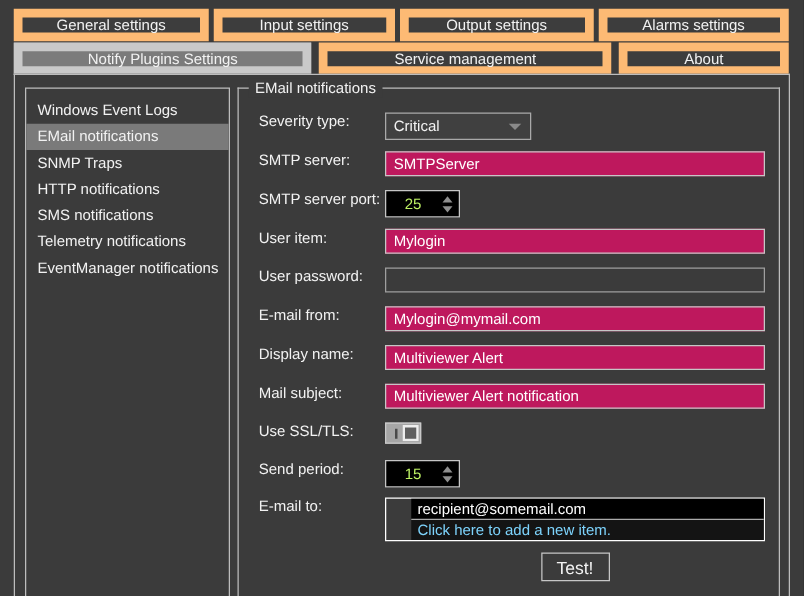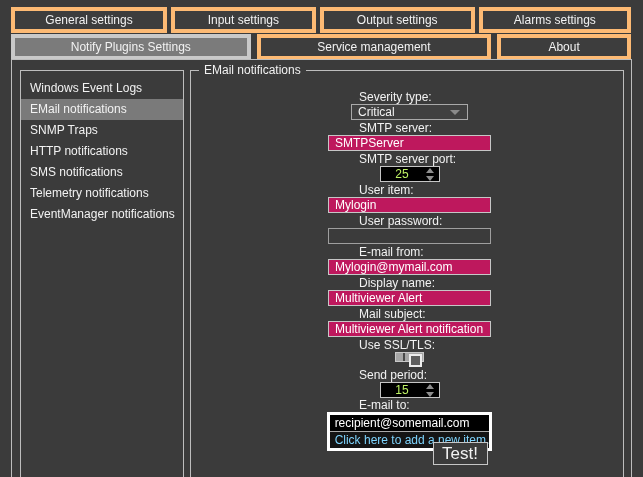--- a/index.html
+++ b/index.html
@@ -8,21 +8,21 @@
     position:relative; width:643px; height:477px; overflow:hidden;
     background:#3b3b3b; color:#f2f2f2;
     font-family:"Liberation Sans", sans-serif; font-size:12px;
   }
   
   .tabrow { position:absolute; left:11px; right:12px; height:26px; display:flex; }
   .tabrow-1 { top:7px; gap:4px; }
   .tabrow-2 { top:34px; gap:6px; }
   .tab {
     display:flex; align-items:center; justify-content:center;
-    background:#3d3d3d; border:4px solid #fdba74; color:#f2f2f2;
+    background:#3d3d3d; border:7px solid #fdba74; color:#f2f2f2;
     cursor:default; white-space:nowrap;
   }
   .tab.selected { background:#7b7b7b; border-color:#c9c9c9; }
   
   .panel {
     position:absolute; left:11px; top:59px; width:621px; bottom:0;
     border:1px solid #bdbdbd; border-bottom:none; background:#3b3b3b; overflow:hidden;
   }
   
   .listbox {
@@ -36,21 +36,21 @@
     position:absolute; left:178px; right:7px; top:10px; bottom:-2px;
     border:1px solid #bdbdbd; border-bottom:none;
   }
   .groupbox-legend {
     position:absolute; top:-8px; left:8px; background:#3b3b3b; padding:0 5px;
     font-size:12px; line-height:15px;
   }
   
   .row {
     position:absolute; left:16px; right:11px; height:22px;
-    display:flex; align-items:center;flex-direction:column;
+    display:flex; align-items:flex-start;
   }
   .field-label { width:101px; flex-shrink:0; }
   .text-input {
     flex:1; height:20px; background:#be185d; border:1px solid #c6c6c6;
     color:#fff; font-family:"Liberation Sans", sans-serif; font-size:12px;
     padding:0 0 0 6px; outline:none;
   }
   .text-input.password-style { background:#3b3b3b; border-color:#9f9f9f; }
   
   .combo {
@@ -76,31 +76,31 @@
   .toggle {
     width:29px; height:17px; background:#a6a6a6; border:1px solid #c9c9c9;
     display:flex; align-items:center; position:relative;
   }
   .toggle-bar { width:2px; height:8px; background:#4a4a4a; margin-left:7px; }
   .toggle-knob {
     position:absolute; right:1px; top:1px; width:13px; height:13px;
     background:#5f5f5f; border:2px solid #ededed;
   }
   
-  .emailto-list { flex:1; border:3px solid #ffffff; }
+  .emailto-list { flex:1; border:1px solid #ffffff;padding-left:20px; }
   .emailto-item {
     height:17px; line-height:16px; padding-left:5px; background:#000; color:#fff;
     border-bottom:1px solid #aaaaaa; white-space:nowrap; overflow:hidden;
   }
   .emailto-new { height:16px; line-height:16px; padding-left:5px; background:#141414; color:#7dd3fc; white-space:nowrap; }
   
   .row.button-row { justify-content:center; padding-left:101px; }
   .test-button {
     width:55px; height:23px; background:#3b3b3b; border:1px solid #c6c6c6;
-    color:#f2f2f2; font-family:"Liberation Sans", sans-serif; font-size:17px; cursor:default;
+    color:#f2f2f2; font-family:"Liberation Sans", sans-serif; font-size:14px; cursor:default;
   }
 </style>
 </head>
 <body>
 
 <div class="app">
 
   <div class="tabrow tabrow-1">
     <div class="tab" style="flex:156">
         <span>General settings</span>

